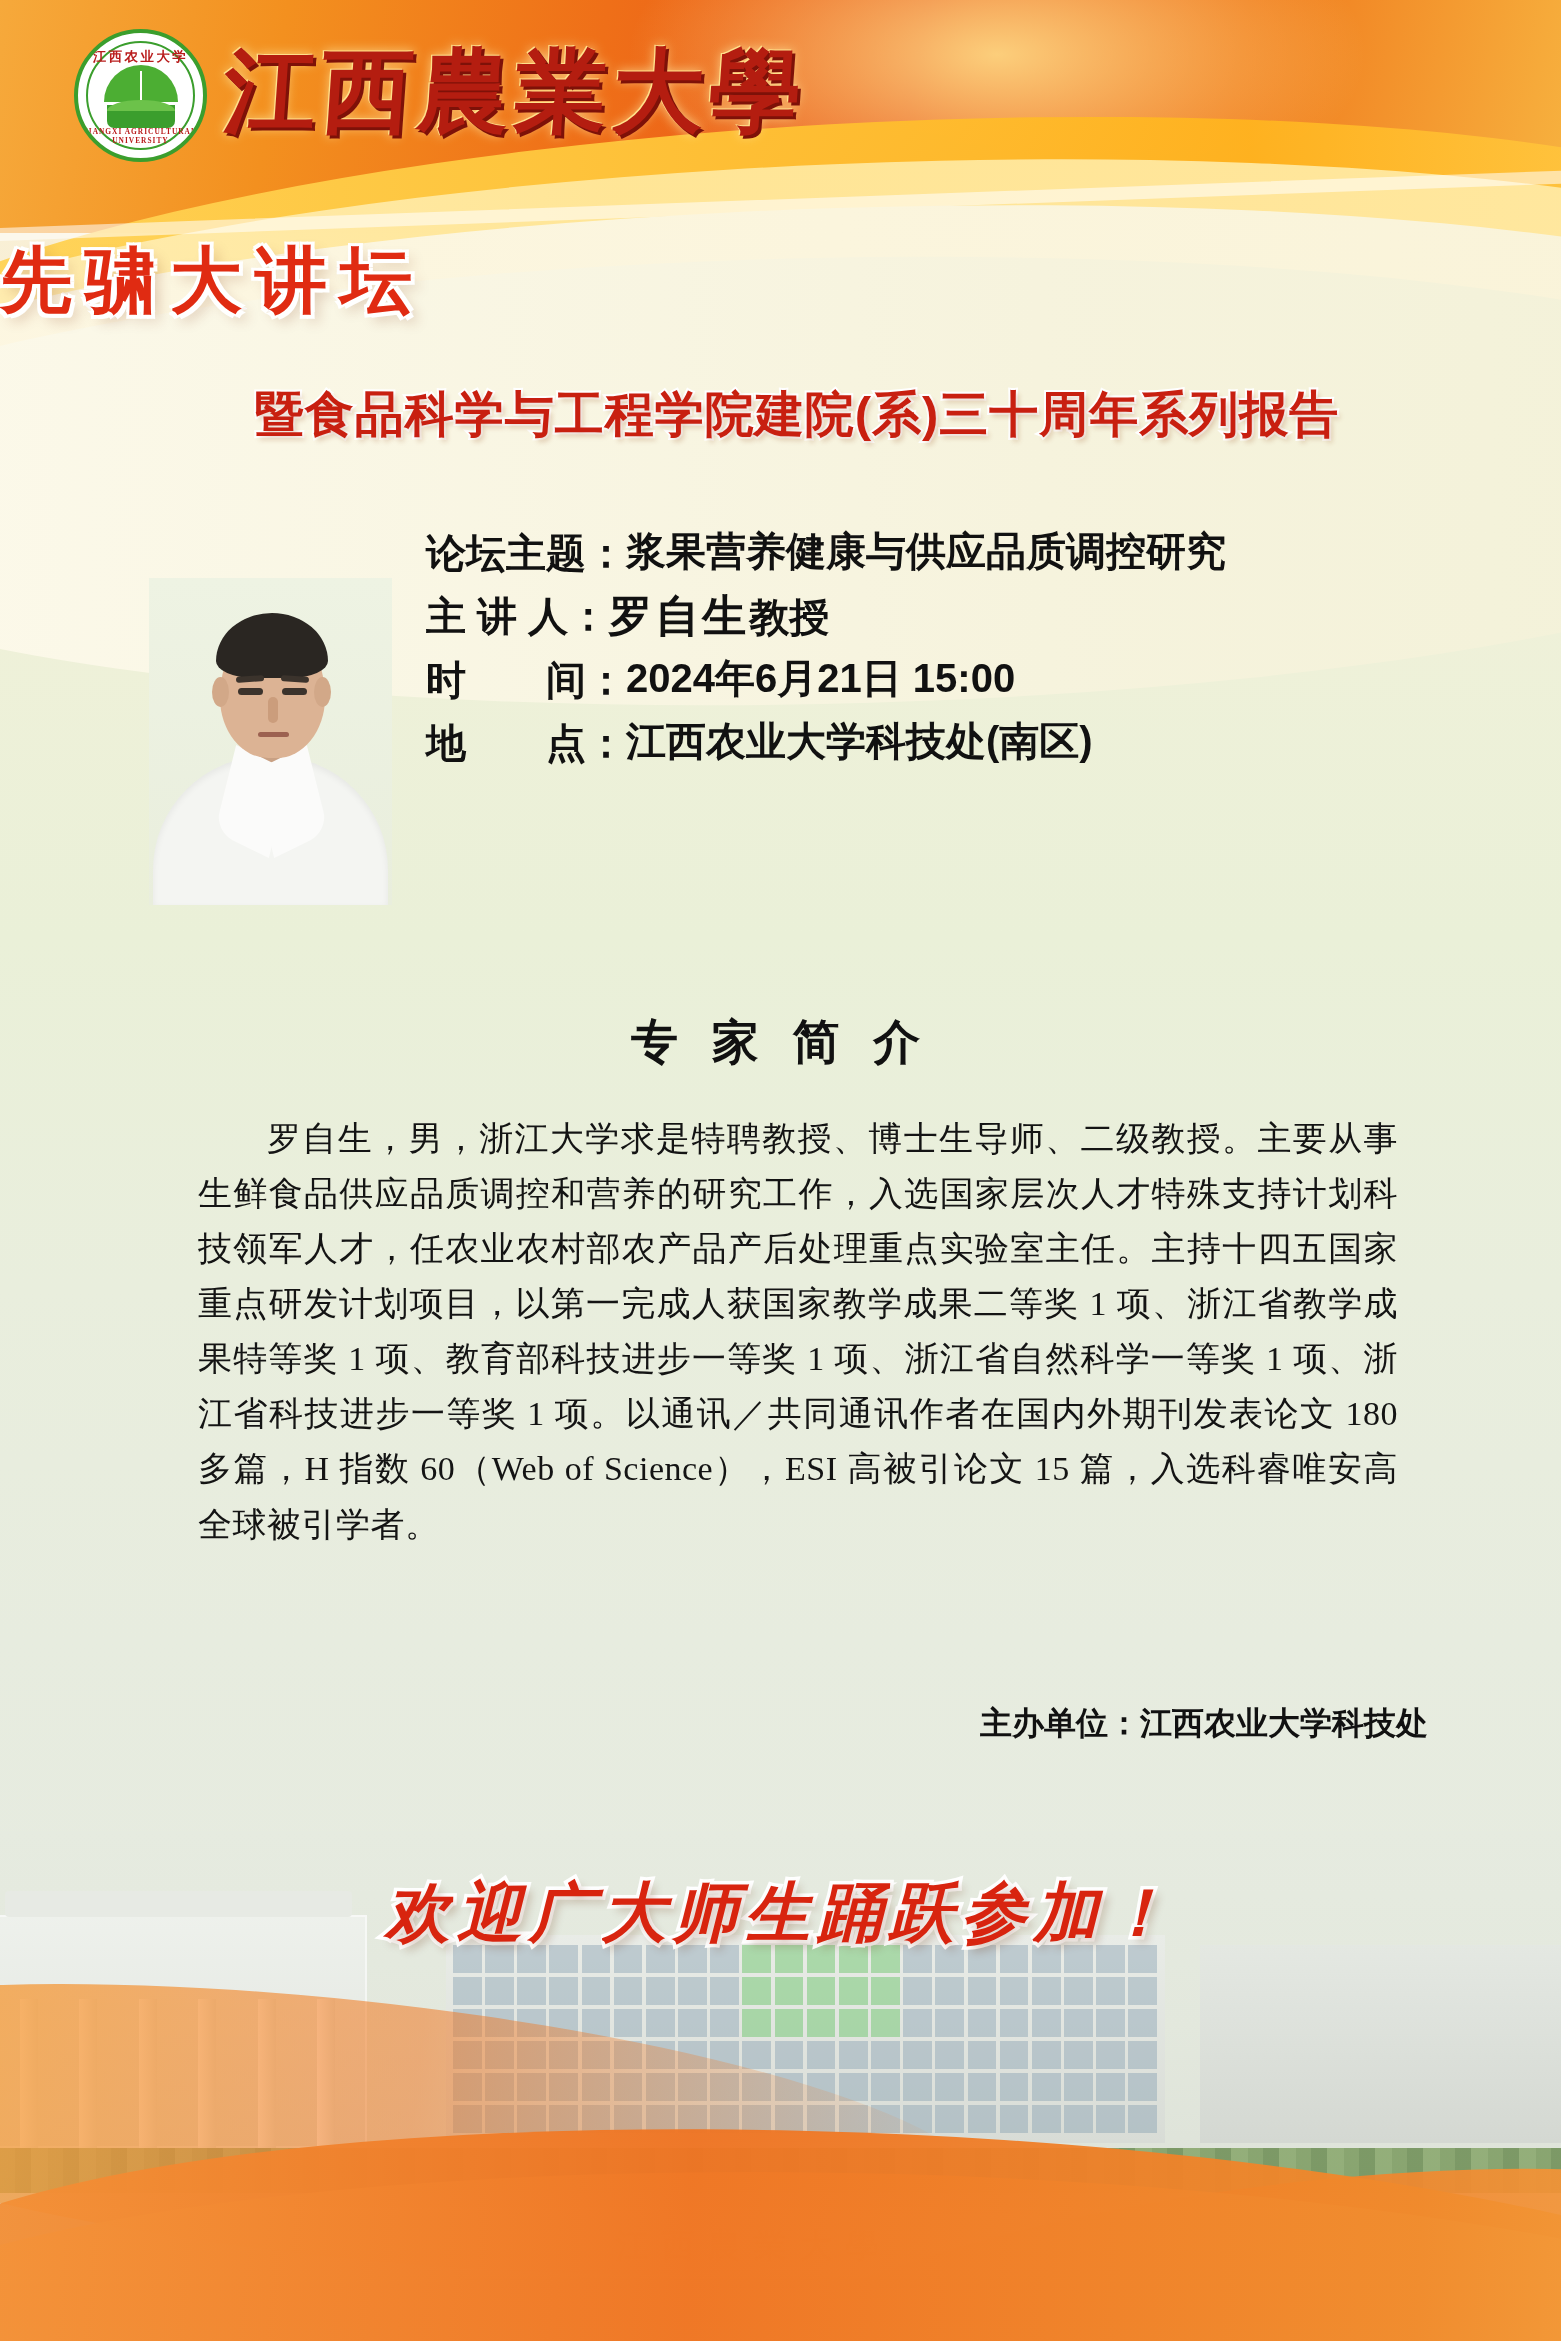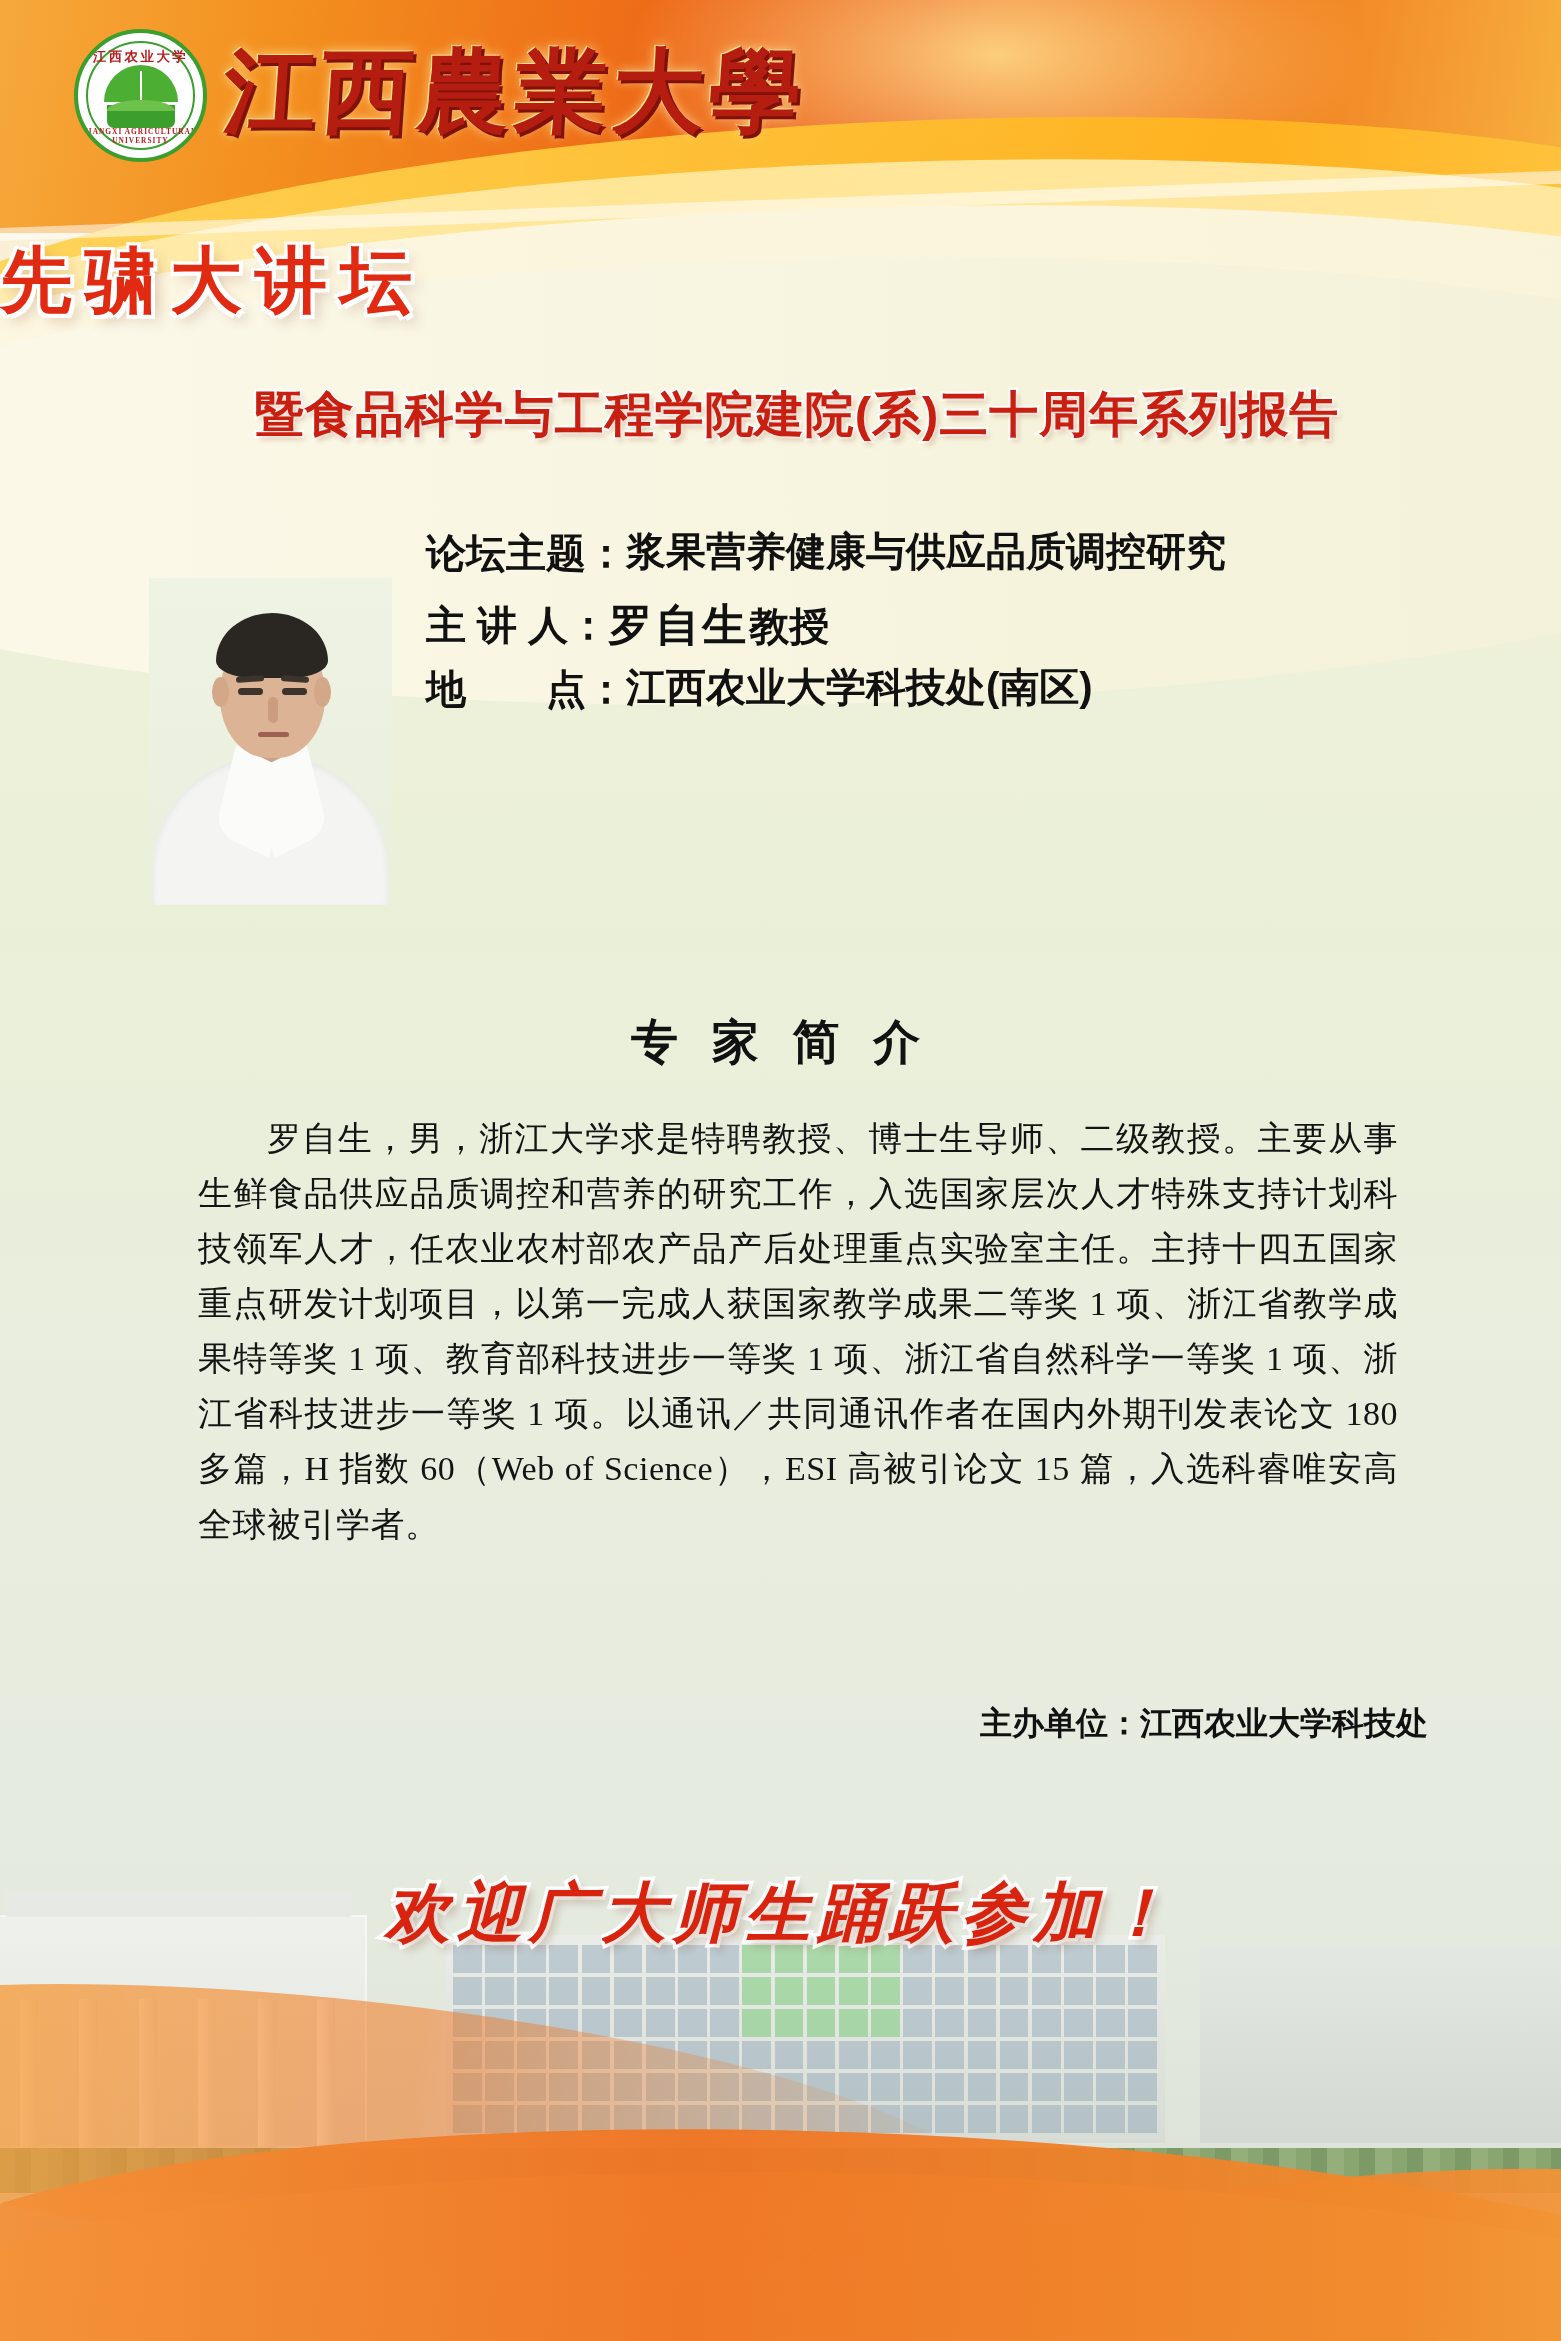--- a/index.html
+++ b/index.html
@@ -315,21 +315,21 @@
   .label-spread {
     letter-spacing: 0;
   }
   .info-value {
     font-family: "Liberation Sans", sans-serif;
     font-weight: bold;
     font-size: 40px;
     color: #111111;
     line-height: 1.28;
   }
-  .topic-row { margin-bottom: 17px; }
+  .topic-row { margin-bottom: 8px; }
   .topic-value { max-width: 709px; }
   .speaker-name {
     font-family: "Liberation Serif", serif;
     font-weight: bold;
     font-size: 44px;
     letter-spacing: 3px;
   }
 
   
   .bio-title {
@@ -557,20 +557,24 @@
       <div class="info-label">论坛主题：</div>
       <div class="info-value topic-value">浆果营养健康与供应品质调控研究</div>
     </div>
     <div class="info-row">
       <div class="info-label label-spread">主 讲 人：</div>
       <div class="info-value">
         <span class="speaker-name">罗自生</span><span>教授</span>
       </div>
     </div>
     <div class="info-row">
+      <div class="info-label label-spread">时　　间：</div>
+      <div class="info-value">2024年6月21日 15:00</div>
+    </div>
+    <div class="info-row">
       <div class="info-label label-spread">地　　点：</div>
       <div class="info-value">江西农业大学科技处(南区)</div>
     </div>
   </div>
 
   <div class="bio-title">专 家 简 介</div>
   <div class="bio-body">罗自生，男，浙江大学求是特聘教授、博士生导师、二级教授。主要从事生鲜食品供应品质调控和营养的研究工作，入选国家层次人才特殊支持计划科技领军人才，任农业农村部农产品产后处理重点实验室主任。主持十四五国家重点研发计划项目，以第一完成人获国家教学成果二等奖 1 项、浙江省教学成果特等奖 1 项、教育部科技进步一等奖 1 项、浙江省自然科学一等奖 1 项、浙江省科技进步一等奖 1 项。以通讯／共同通讯作者在国内外期刊发表论文 180 多篇，H 指数 60（Web of Science），ESI 高被引论文 15 篇，入选科睿唯安高全球被引学者。</div>
 
   <div class="orgs">
     <div>主办单位：江西农业大学科技处</div>

